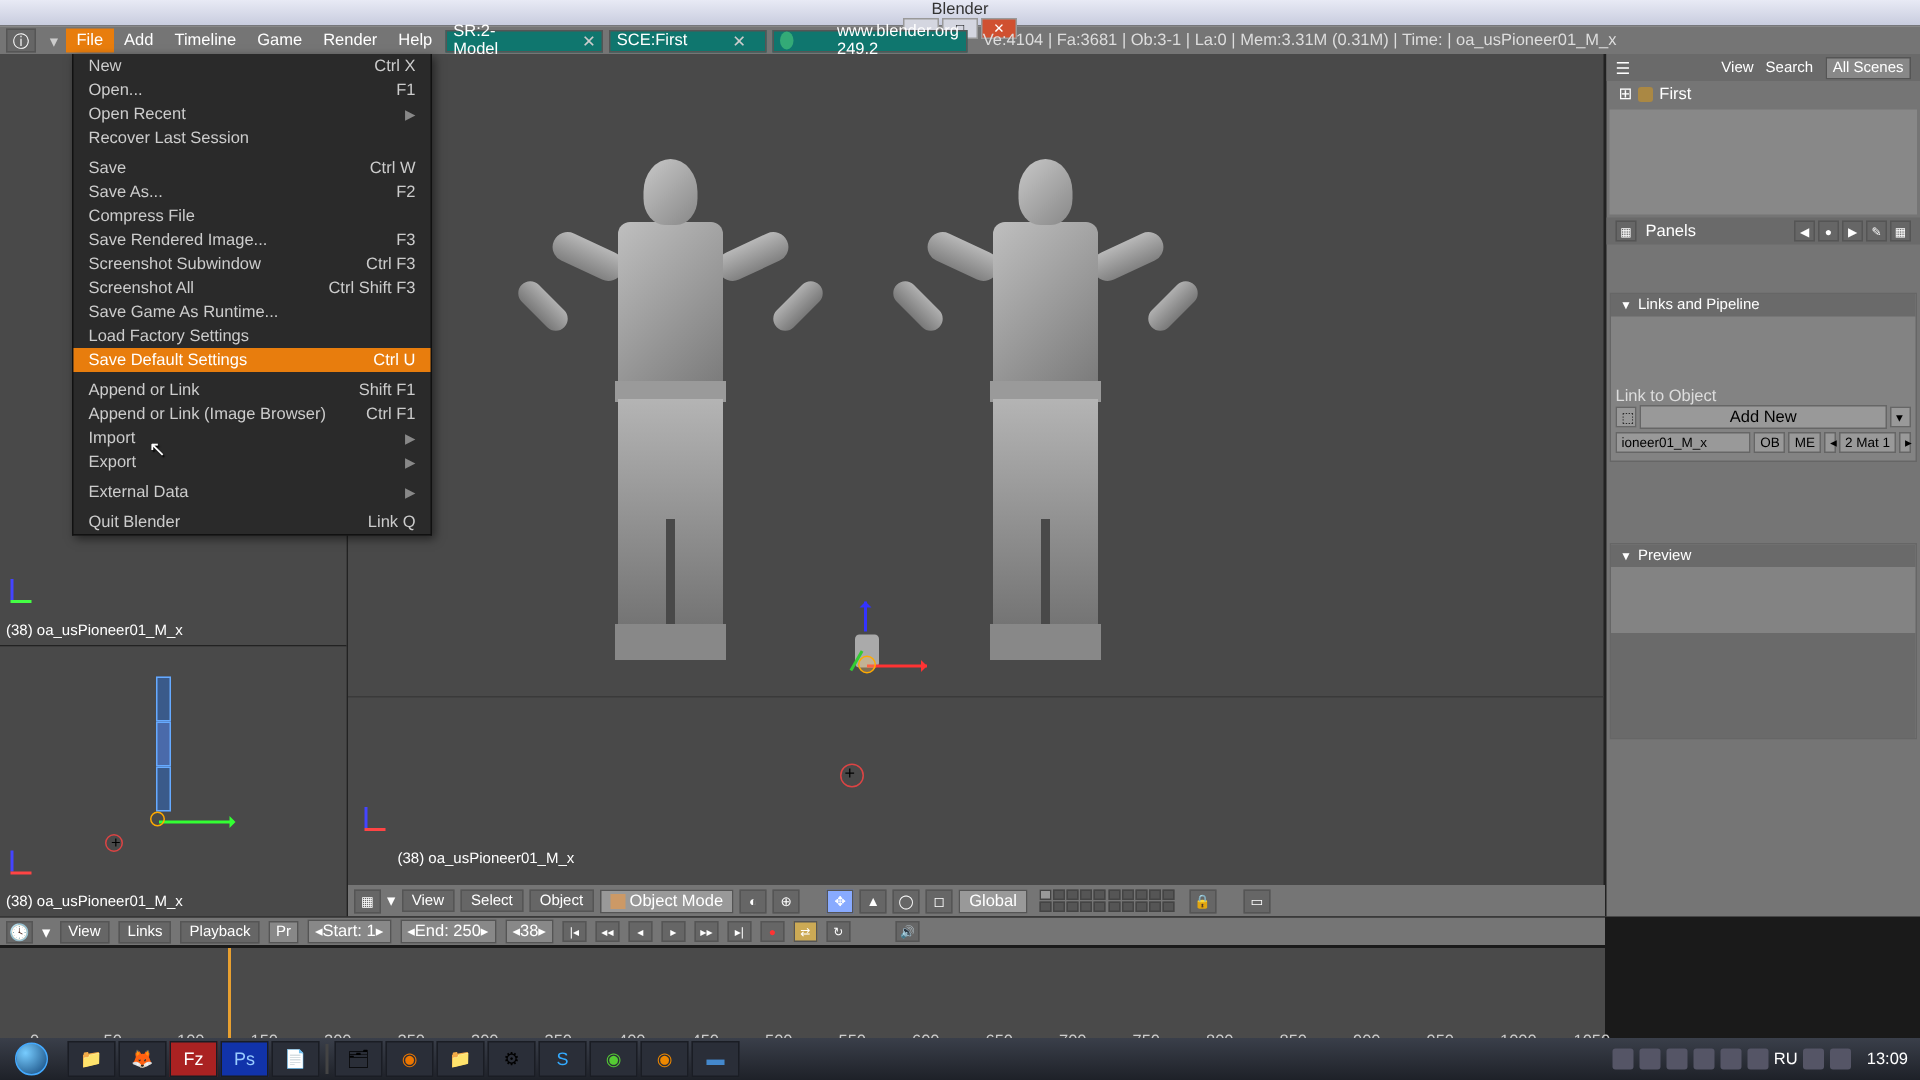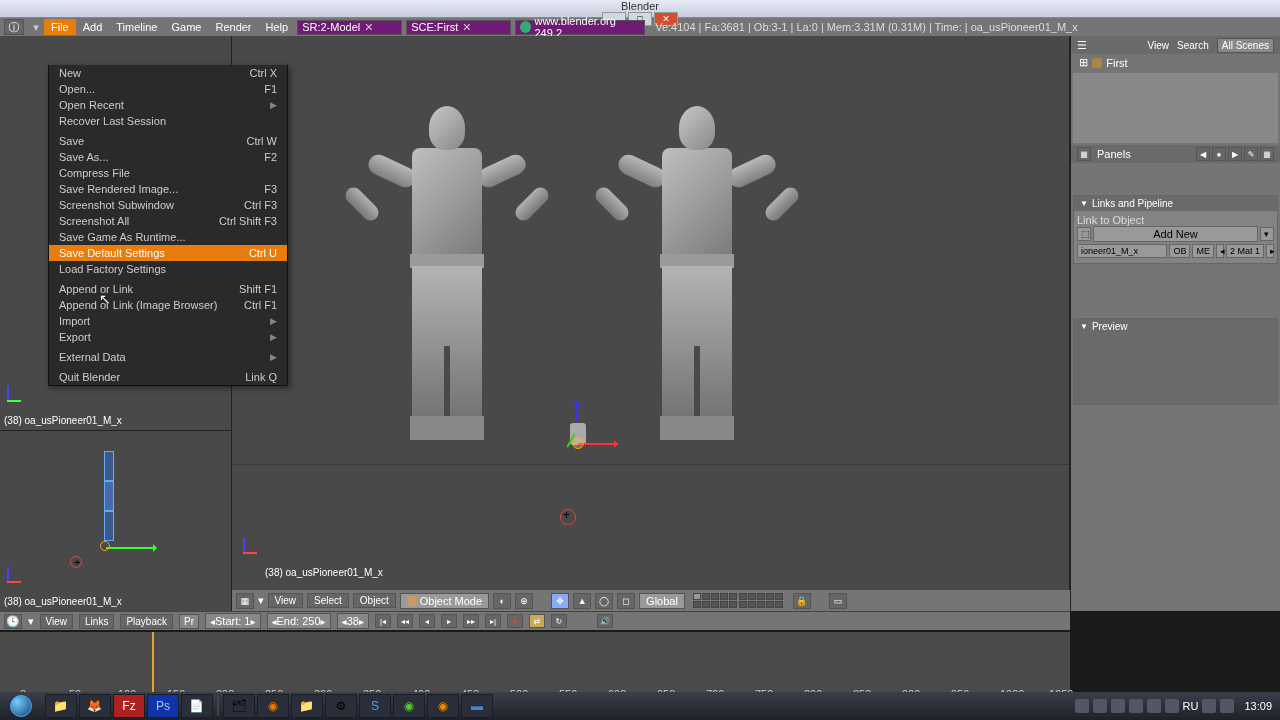--- a/index.html
+++ b/index.html
@@ -12,27 +12,27 @@
 .titlebar .win-controls { display: flex; gap: 2px; }
 .titlebar .win-btn { width: 24px; height: 14px; background: #d4d6e0; border: 1px solid #999; font-size: 9px; display: flex; align-items: center; justify-content: center; cursor: pointer; }
 .titlebar .win-btn.close { background: #d05030; color: #fff; }
 
 
 .menubar { height: 18px; background: #757575; display: flex; align-items: center; color: #fff; font-size: 11px; }
 .menubar .info-icon { width: 20px; height: 16px; background: #666; margin: 0 4px; border: 1px solid #555; display:flex; align-items:center; justify-content:center; }
 .menubar .dd { width: 16px; text-align:center; color:#ccc; }
 .menubar .menu-item { padding: 2px 7px; cursor: pointer; }
 .menubar .menu-item.active { background: #e87d0d; color: #fff; }
-.menubar .field { background: #701a75; border: 1px solid #555; padding: 1px 4px; margin: 0 2px; color: #fff; display: flex; align-items: center; height: 15px; }
+.menubar .field { background: #0f766e; border: 1px solid #555; padding: 1px 4px; margin: 0 2px; color: #fff; display: flex; align-items: center; height: 15px; gap: 26px; }
 .menubar .field .x { margin-left: 4px; color: #ccc; cursor: pointer; }
 .menubar .globe { width: 12px; height: 12px; background: #3a7; border-radius: 50%; margin-right: 3px; }
 .menubar .stats { color: #ddd; padding-left: 8px; white-space: nowrap; }
 
 
-.file-menu { position: absolute; left: 48px; top: 36px; width: 240px; background: #2a2a2a; border: 1px solid #111; border-top: none; z-index: 100; box-shadow: 2px 2px 6px rgba(0,0,0,0.5); margin-top: 29px; }
+.file-menu { position: absolute; left: 48px; top: 36px; width: 240px; background: #2a2a2a; border: 1px solid #111; border-top: none; z-index: 100; box-shadow: 2px 2px 6px rgba(0,0,0,0.5); }
 .file-menu .mi { display: flex; justify-content: space-between; padding: 2px 10px; color: #ccc; cursor: pointer; height: 16px; align-items: center; }
 .file-menu .mi.highlighted { background: #e87d0d; color: #fff; }
 .file-menu .mi .arrow { color: #888; font-size: 9px; }
 .file-menu .sep { height: 4px; }
 
 
 .workspace { position: absolute; top: 36px; left: 0; right: 0; bottom: 0; background: #1a1a1a; }
 
 
 .left-col { position: absolute; left: 0; top: 0; width: 232px; height: 575px; background: #3d3d3d; border-right: 1px solid #222; }
@@ -89,21 +89,21 @@
 .right-col .rc-header .scenes { background: #888; padding: 1px 4px; border:1px solid #555; }
 .outliner-item { padding: 2px 8px; color: #fff; display: flex; align-items: center; gap: 4px; }
 .outliner-item .scene-icon { width:10px; height:10px; background:#a84; border-radius:2px; }
 .outliner-blank { height: 70px; background: #888; margin: 2px; }
 
 .panels-hdr { height: 18px; background: #6a6a6a; display: flex; align-items: center; padding: 0 6px; gap: 6px; color: #fff; }
 .panels-hdr .pbtn { width: 14px; height: 14px; background: #666; border: 1px solid #555; font-size:8px; display:flex; align-items:center; justify-content:center; }
 .panel-section { margin: 2px; background: #838383; border: 1px solid #666; }
 .panel-section .ps-title { background: #6a6a6a; color: #fff; padding: 2px 6px; font-size: 10px; display:flex; align-items:center; gap:4px; }
 .panel-section .ps-title::before { content:"▼"; font-size:8px; }
-.panel-body { padding: 3px; font-size: 9px; color: #ddd; }
+.panel-body { padding: 3px; font-size: 9px; color: #ddd; margin-top: 44px; }
 .panel-body .row { display: flex; align-items: center; gap: 2px; margin-bottom: 2px; }
 .panel-body .addnew { background: #999; border: 1px solid #666; padding: 1px 6px; flex:1; text-align:center; color:#000; }
 .panel-body .field2 { background: #999; border: 1px solid #666; padding: 1px 3px; color:#000; font-size:9px; }
 
 
 .timeline { position: absolute; left: 0; top: 575px; right: 210px; height: 108px; background: #1a1a1a; border-top: 1px solid #444; }
 .timeline-hdr { height: 18px; background: #757575; display: flex; align-items: center; color: #fff; padding: 0 4px; gap: 6px; }
 .timeline-hdr .tbtn { padding: 1px 5px; background: #666; border: 1px solid #555; cursor: pointer; font-size: 10px; }
 .timeline-hdr .num-field { background: #888; border: 1px solid #555; padding: 1px 4px; font-size: 10px; display:flex; align-items:center; }
 .timeline-hdr .play-btn { width: 16px; height: 14px; background: #666; border: 1px solid #555; display:flex; align-items:center; justify-content:center; font-size:8px; }
@@ -209,27 +209,27 @@
       <span>Ctrl F3</span>
     </div>
     <div class="mi">
       <span>Screenshot All</span>
       <span>Ctrl Shift F3</span>
     </div>
     <div class="mi">
       <span>Save Game As Runtime...</span>
       <span></span>
     </div>
+    <div class="mi">
+      <span>Load Factory Settings</span>
+      <span></span>
+    </div>
     <div class="mi highlighted">
       <span>Save Default Settings</span>
       <span>Ctrl U</span>
-    </div>
-    <div class="mi">
-      <span>Load Factory Settings</span>
-      <span></span>
     </div>
     <div class="sep"></div>
     <div class="mi">
       <span>Append or Link</span>
       <span>Shift F1</span>
     </div>
     <div class="mi">
       <span>Append or Link (Image Browser)</span>
       <span>Ctrl F1</span>
     </div>

